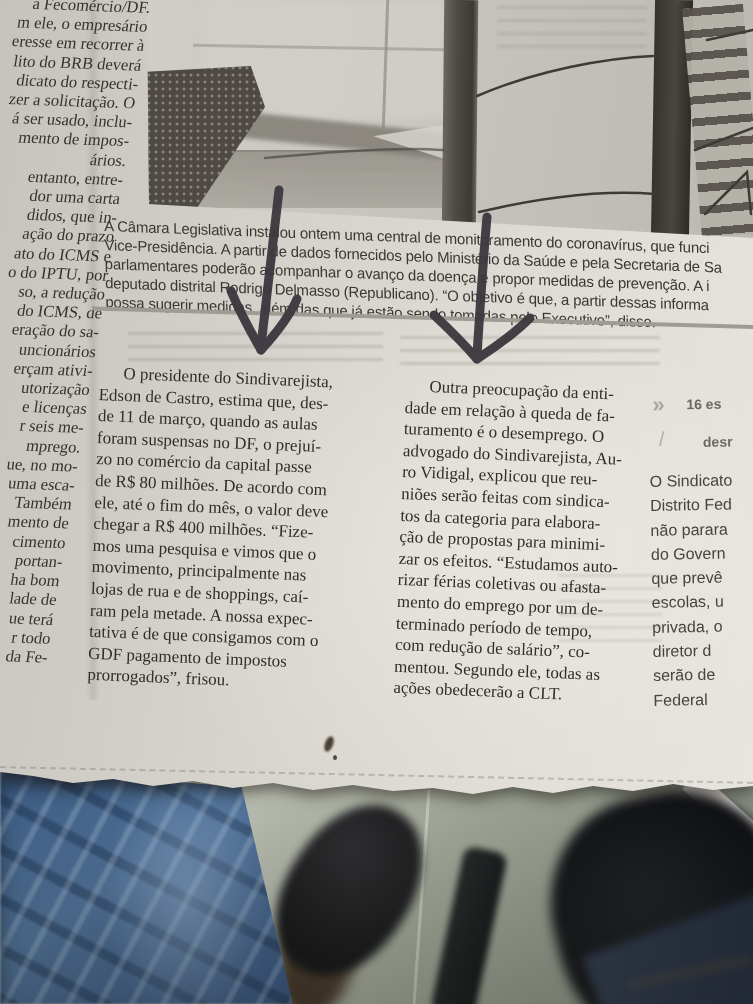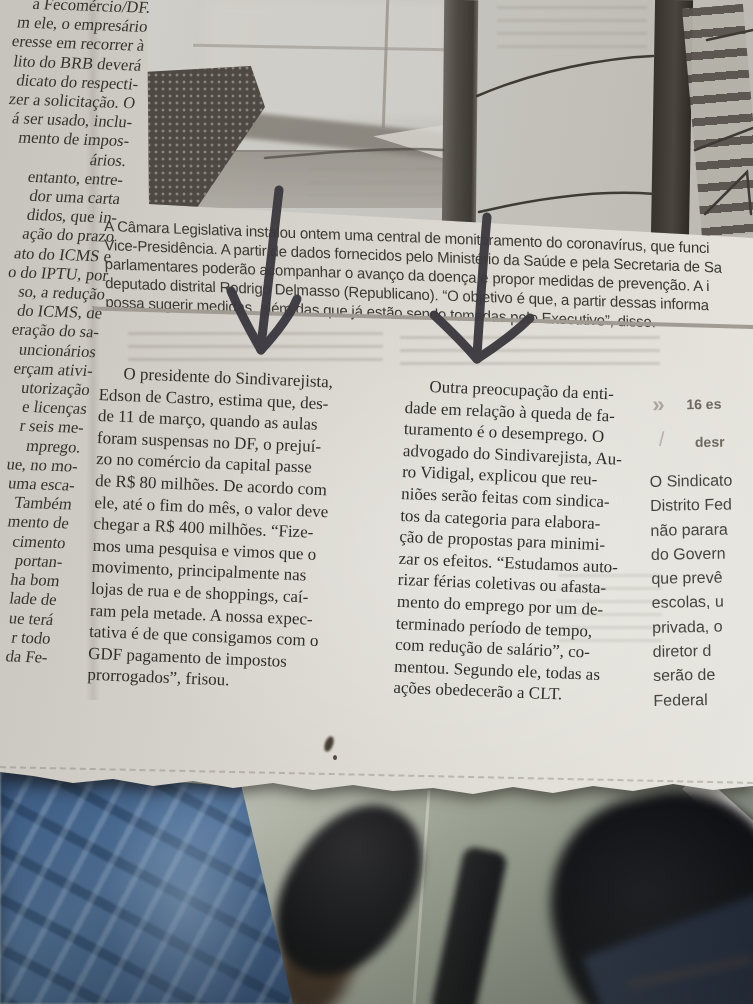--- a/index.html
+++ b/index.html
@@ -94,21 +94,21 @@
   .ghost-e{left:350px;top:6px;width:150px;height:42px;opacity:.55;}
   .col-article{color:#2f2d29;font-size:17px;line-height:21.6px;transform-origin:0 0;}
   .col-article .line:first-child{text-indent:24px;}
   .article-left{left:100px;top:362px;width:300px;transform:rotate(2.3deg);}
   .article-right{left:406px;top:375px;width:280px;transform:rotate(2.3deg);}
   .sidebar{left:644px;top:386px;width:170px;transform:rotate(-1deg);transform-origin:0 0;
        font-family:"Liberation Sans",sans-serif;}
   .sb-marker{left:8px;top:6px;font-size:22px;font-weight:bold;color:#aaa69b;position:absolute;}
   .sb-slash{left:14px;top:42px;font-size:20px;color:#b5b1a6;position:absolute;}
   .sb-headline{left:42px;top:0;position:absolute;font-size:14px;font-weight:bold;color:#6d6960;line-height:38px;}
-  .sb-headline .line:nth-child(2){margin-left:8px;}
+  .sb-headline .line:nth-child(2){margin-left:16px;}
   .sb-body{left:4px;top:84px;position:absolute;font-size:16px;line-height:24.3px;color:#46443f;}
 
   .arrows{left:0;top:0;width:753px;height:1004px;pointer-events:none;}
 </style>
 </head>
 <body>
 
 <div class="scene">
 
   <div class="floor"></div>

